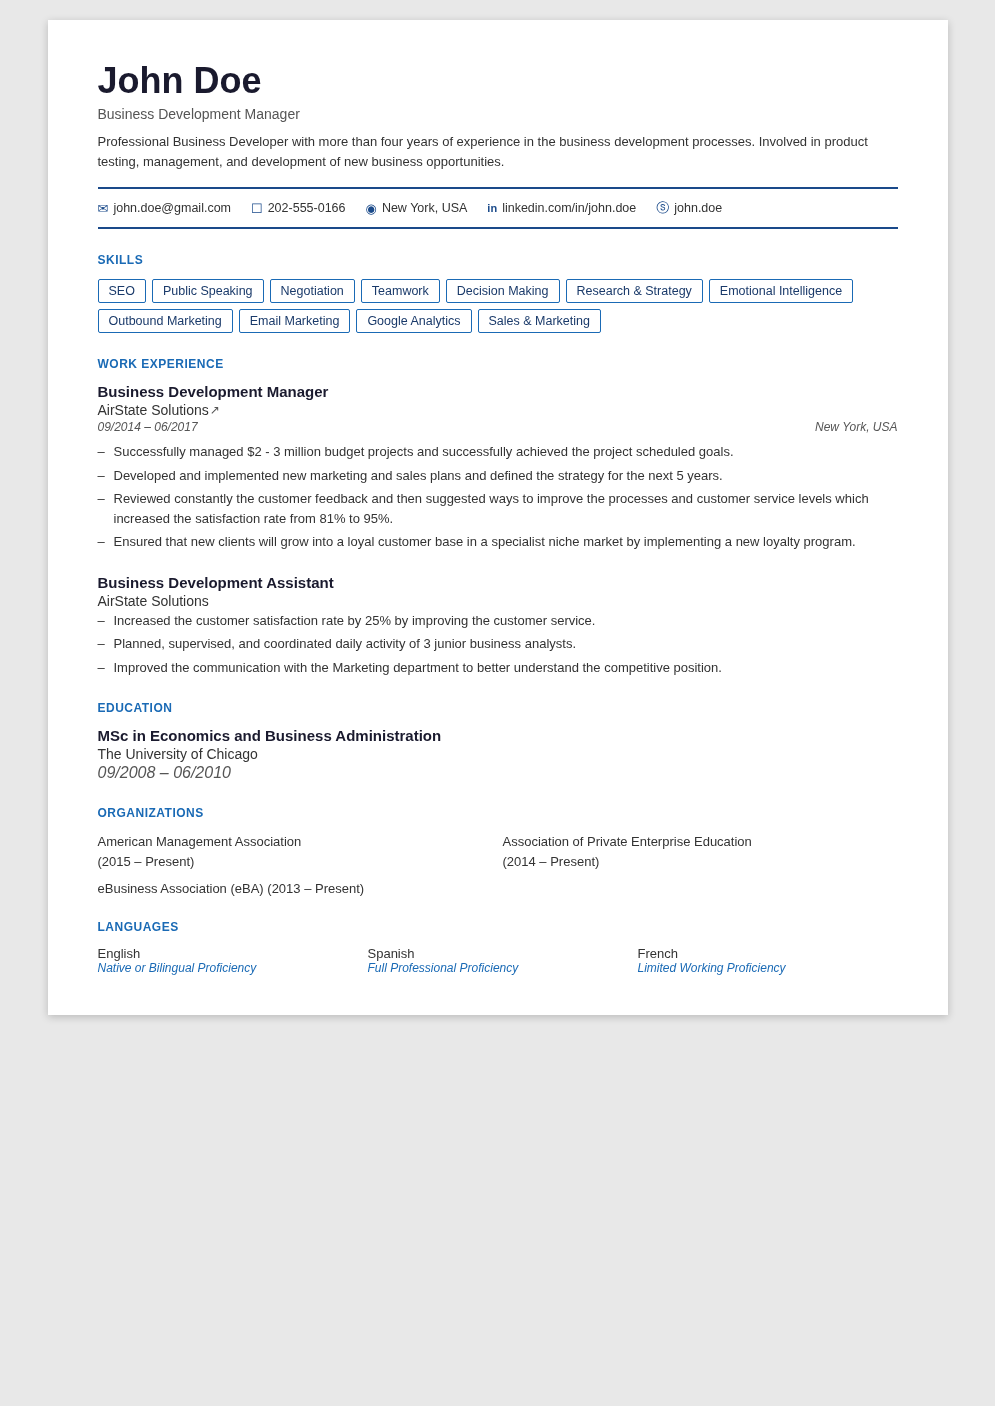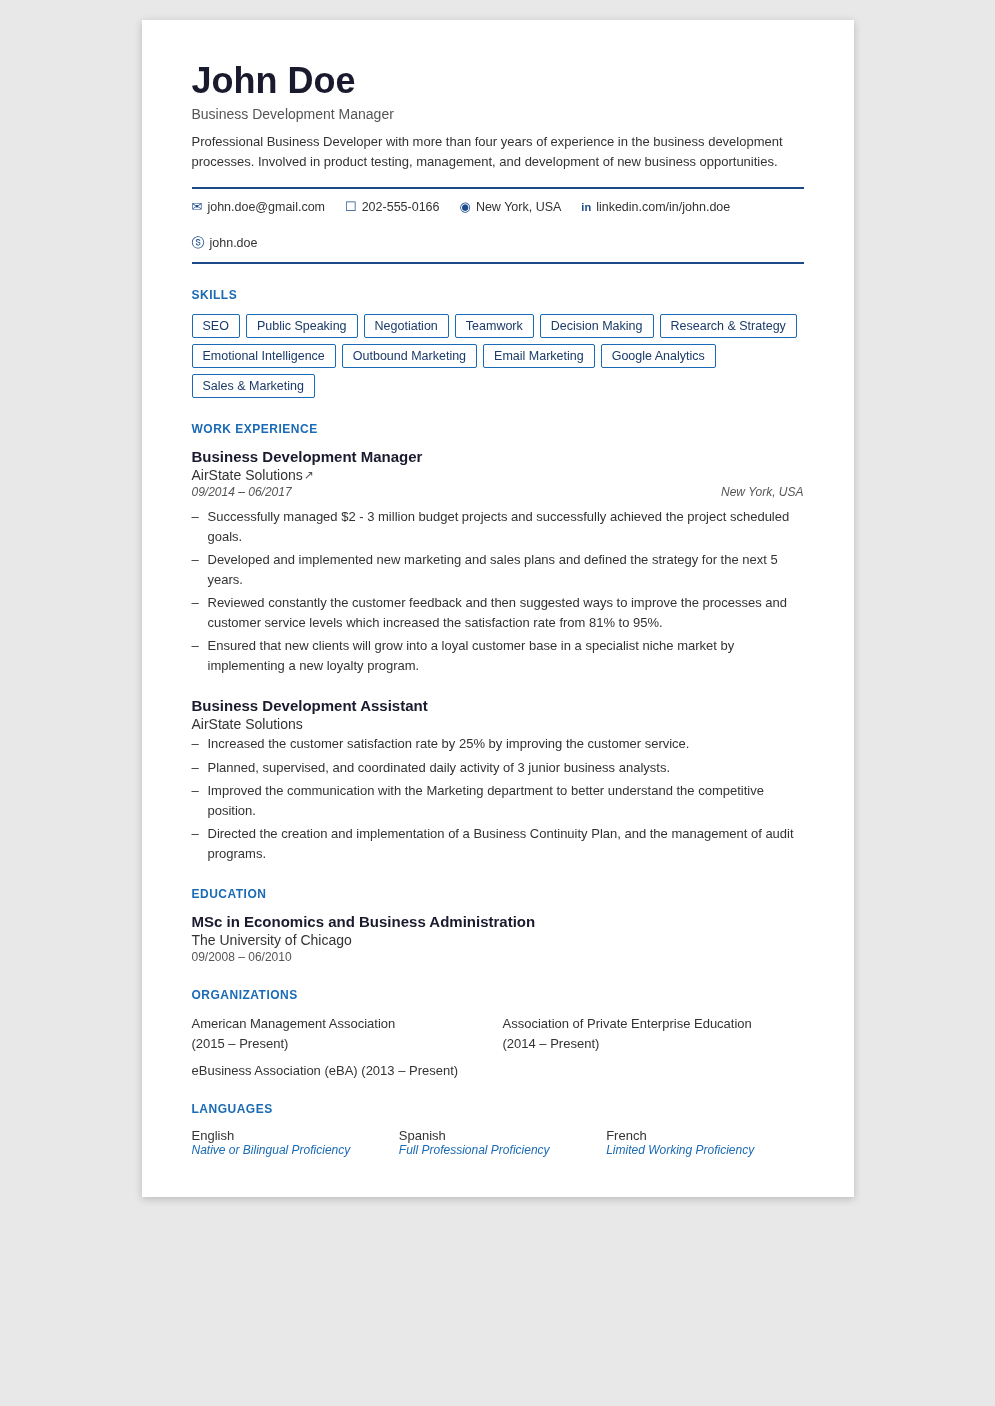--- a/index.html
+++ b/index.html
@@ -5,21 +5,21 @@
     * { margin: 0; padding: 0; box-sizing: border-box; }
     body {
       font-family: Arial, sans-serif;
       background: #e8e8e8;
       display: flex;
       justify-content: center;
       padding: 20px;
     }
     .resume {
       background: #fff;
-      width: 712px;
+      width: 900px;
       padding: 40px 50px;
       box-shadow: 0 2px 8px rgba(0,0,0,0.2);
     }
     .header-name {
       font-size: 36px;
       font-weight: bold;
       color: #1a1a2e;
       margin-bottom: 4px;
     }
     .header-title {
@@ -128,22 +128,23 @@
       font-weight: bold;
       color: #1a1a2e;
       margin-bottom: 2px;
     }
     .edu-school {
       font-size: 14px;
       color: #333;
       margin-bottom: 2px;
     }
     .edu-dates {
-      font-size: 12px;
-      color: #555;
+      font-size: 16px;
+      color: #555;
+      font-style: italic;
     }
     .org-grid {
       display: grid;
       grid-template-columns: 1fr 1fr;
       gap: 10px;
       font-size: 13px;
       color: #333;
       line-height: 1.5;
     }
     .org-single {
@@ -240,21 +241,20 @@
   </div>
         <div class="work-entry">
     <div class="job-title">Business Development Assistant</div>
     <div class="job-company">
       <span>AirState Solutions</span>
     </div>
     <ul class="job-bullets">
             <li>Increased the customer satisfaction rate by 25% by improving the customer service.</li>
             <li>Planned, supervised, and coordinated daily activity of 3 junior business analysts.</li>
             <li>Improved the communication with the Marketing department to better understand the competitive position.</li>
-            <li>Directed the creation and implementation of a Business Continuity Plan, and the management of audit programs.</li>
           </ul>
   </div>
       </div>
   </div>
 
   <div>
     <div class="section-title">EDUCATION</div>
     <div id="education-container">
         <div>
     <div class="edu-degree">MSc in Economics and Business Administration</div>

